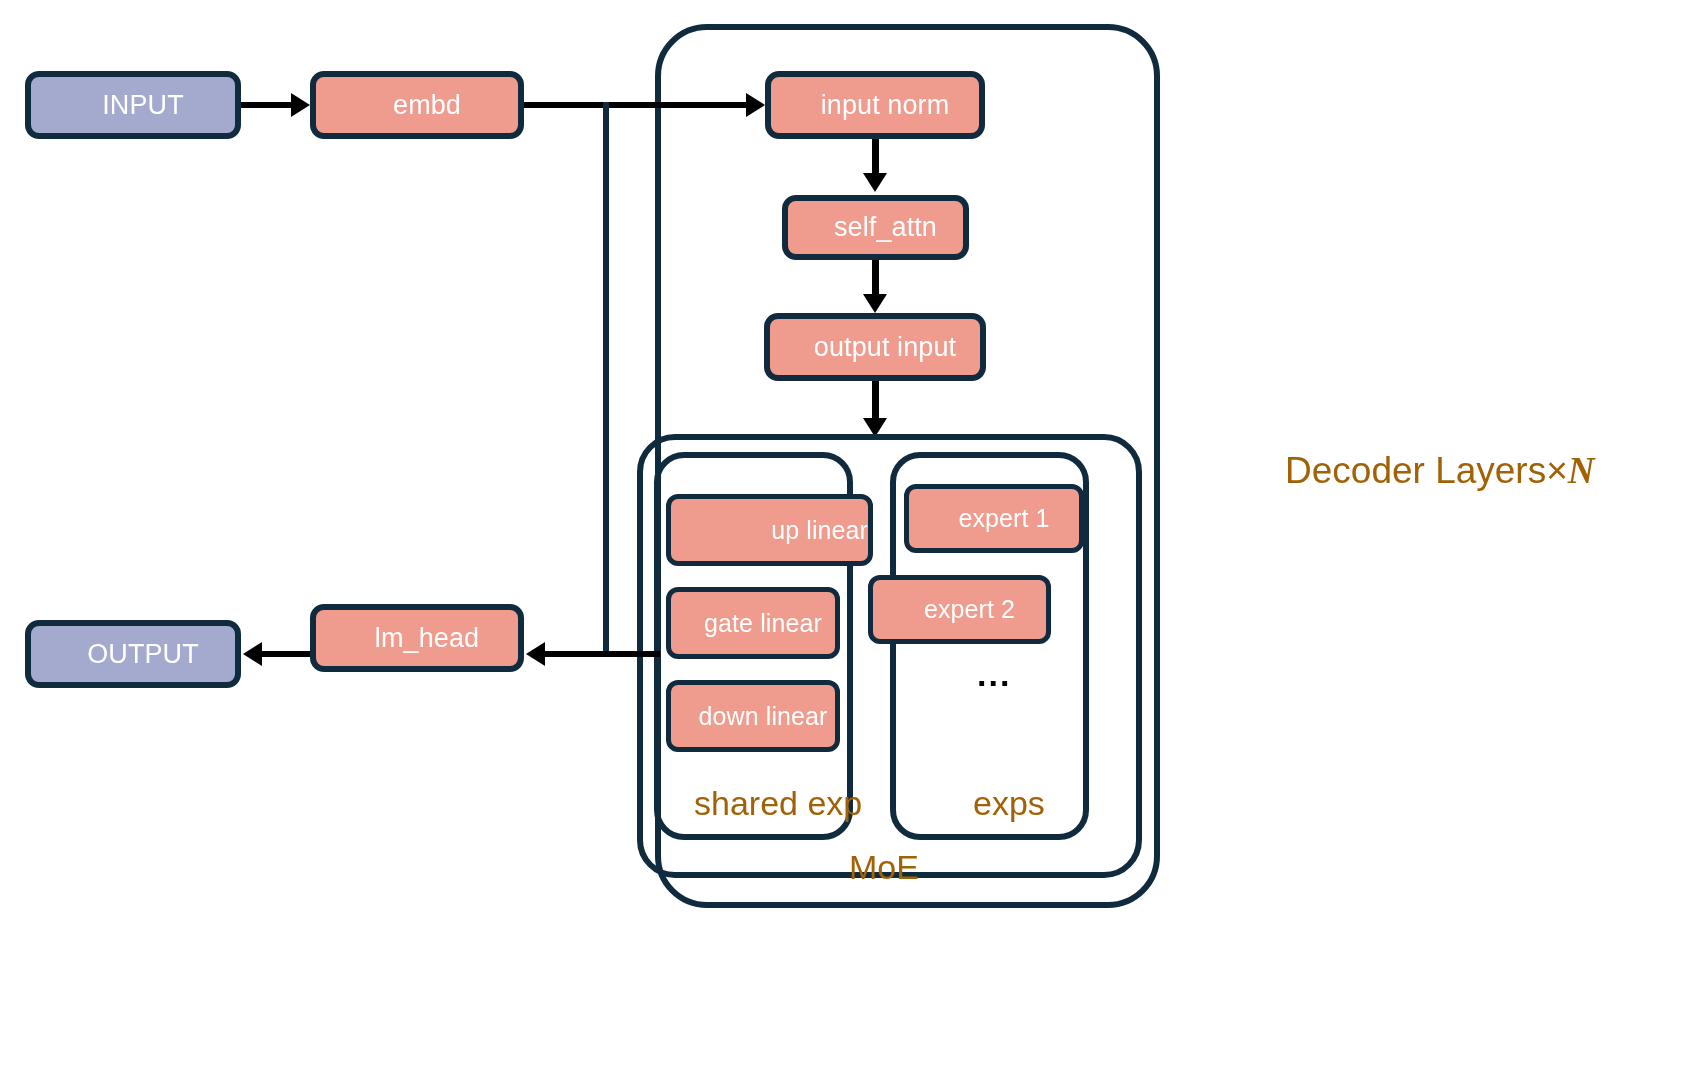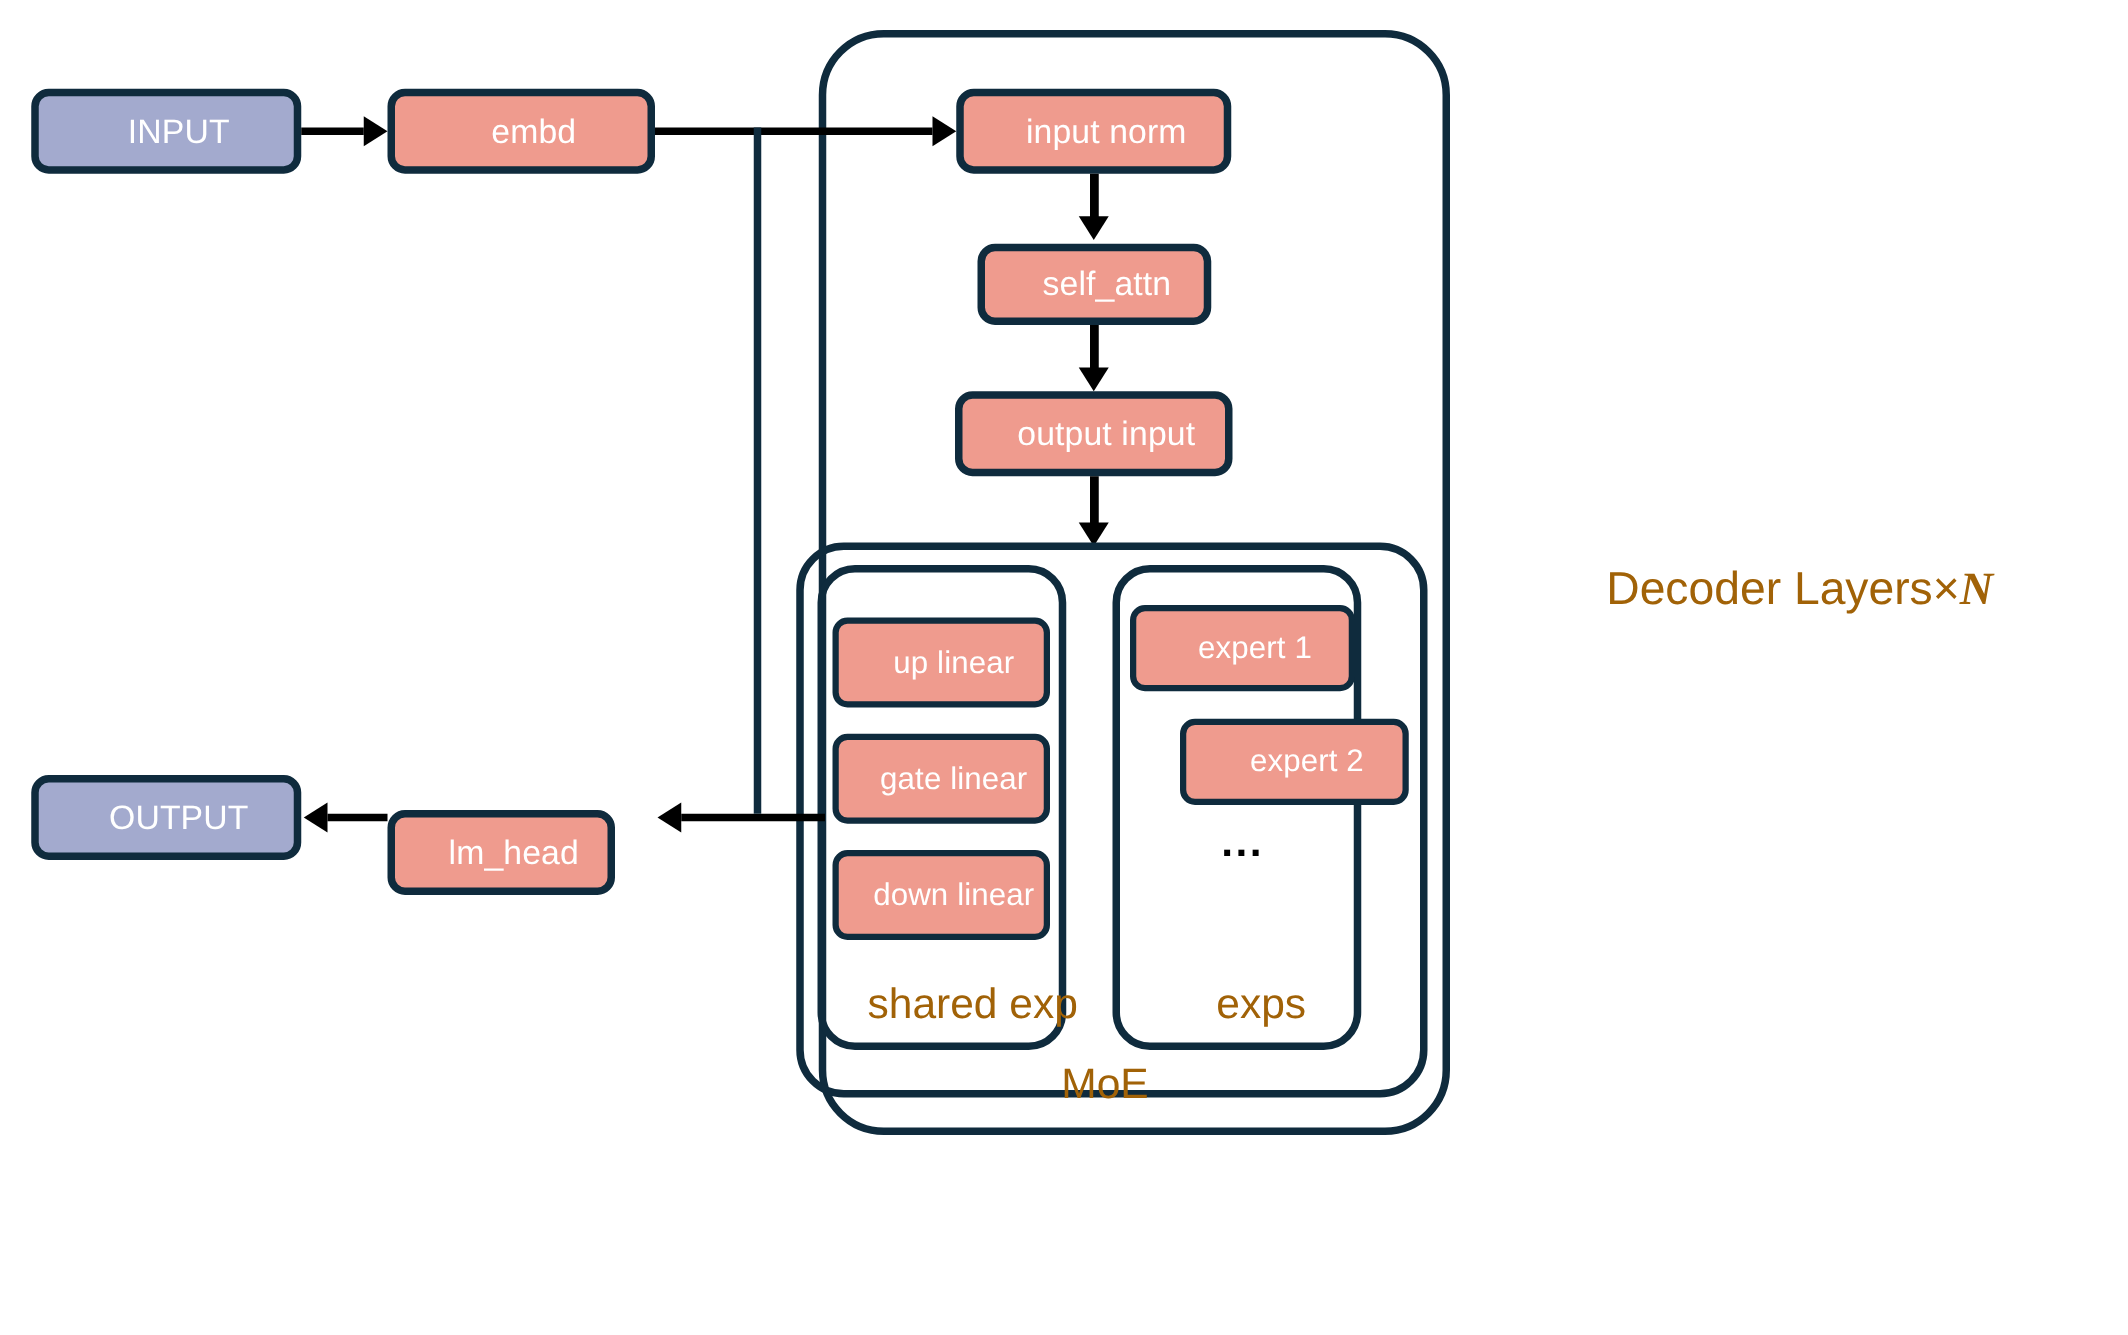--- a/index.html
+++ b/index.html
@@ -140,47 +140,47 @@
 
   <div class="conn v" style="left:872px; top:381px; width:7px; height:42px;"></div>
   <div class="arrowhead down" style="left:863px; top:418px;"></div>
 
   <div class="frame moe" style="left:637px; top:434px; width:505px; height:444px;"></div>
 
   <div class="frame sub" style="left:654px; top:452px; width:199px; height:388px;"></div>
 
   <div class="frame sub" style="left:890px; top:452px; width:199px; height:388px;"></div>
 
-  <div class="node salmon small" style="left:666px; top:494px; width:174px; height:72px;">
+  <div class="node salmon small" style="left:666px; top:494px; width:207px; height:72px;justify-content:flex-end;">
     <span>up linear</span>
   </div>
   <div class="node salmon small" style="left:666px; top:587px; width:174px; height:72px;">
     <span>gate linear</span>
   </div>
   <div class="node salmon small" style="left:666px; top:680px; width:174px; height:72px;">
     <span>down linear</span>
   </div>
   <div class="label grp" style="left:694px; top:786px;">shared exp</div>
 
   <div class="node salmon small" style="left:904px; top:484px; width:180px; height:69px;">
     <span>expert 1</span>
   </div>
-  <div class="node salmon small" style="left:944px; top:575px; width:183px; height:69px;">
+  <div class="node salmon small" style="left:868px; top:575px; width:183px; height:69px;">
     <span>expert 2</span>
   </div>
   <div class="dots" style="left:977px; top:657px;">...</div>
   <div class="label grp" style="left:973px; top:786px;">exps</div>
 
   <div class="label grp" style="left:849px; top:850px;">MoE</div>
 
   <div class="node blue" style="left:25px; top:620px; width:216px; height:68px;">
     <span>OUTPUT</span>
   </div>
 
-  <div class="node salmon" style="left:310px; top:648px; width:182px; height:68px;">
+  <div class="node salmon" style="left:310px; top:604px; width:214px; height:68px;">
     <span>lm_head</span>
   </div>
 
   <div class="conn h" style="left:545px; top:651px; width:115px;"></div>
   <div class="arrowhead left" style="left:526px; top:642px;"></div>
 
   <div class="conn h" style="left:262px; top:651px; width:48px;"></div>
   <div class="arrowhead left" style="left:243px; top:642px;"></div>
 
   <svg id="branch-svg" width="1702" height="1068" viewBox="0 0 1702 1068" fill="none">

